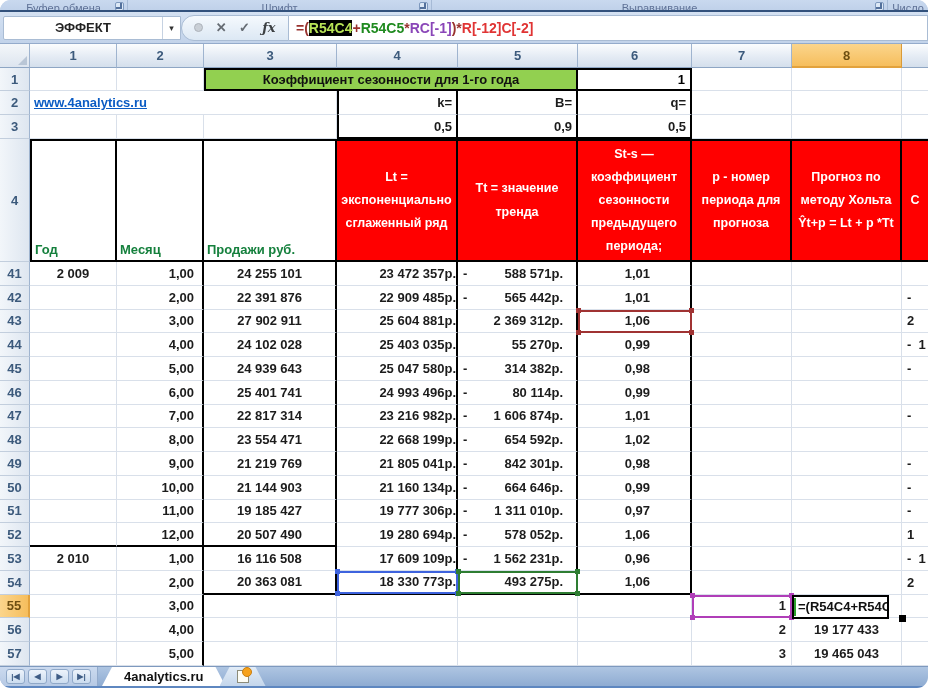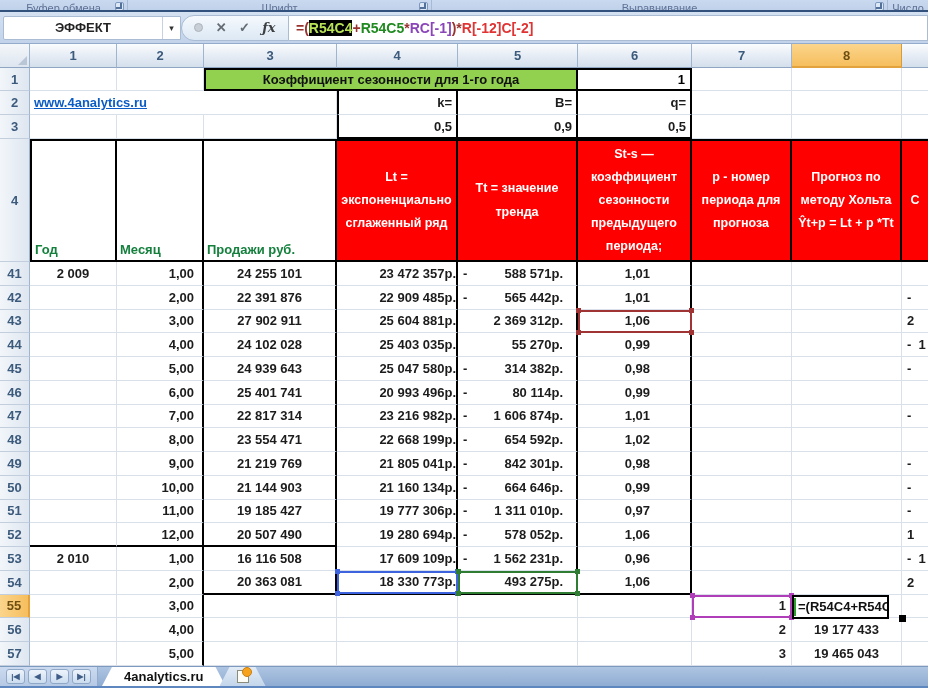--- a/index.html
+++ b/index.html
@@ -1,18 +1,18 @@
 <!DOCTYPE html>
 <html><head>
 <meta charset="utf-8">
 <style>
   * { margin:0; padding:0; box-sizing:border-box; }
   body { background:#fff; }
   .app { position:relative; width:928px; height:688px; overflow:hidden; background:#fff;
-         font-family:"Liberation Sans", sans-serif; }
+         font-family:"Liberation Sans", sans-serif;border-radius:11px; }
 
   
   .ribbon { position:absolute; left:0; top:0; width:928px; height:12px; display:flex;
             background:linear-gradient(#CBDAEF,#BDCFE8); border-bottom:2px solid #32517C; overflow:hidden; }
   .rgroup { position:relative; height:14px; overflow:hidden; border-right:1px solid #A6BAD6;
             border-radius:0 0 4px 4px; background:linear-gradient(#C9D9EF,#BCCEE7); }
   .rgroup .glabel { display:block; text-align:center; font-size:11px; line-height:14px;
                     color:#5E7196; margin-top:1px; }
   .expander { position:absolute; right:3px; top:2px; width:9px; height:9px;
               border:1px solid #7E99BE; border-radius:2px; background:#DCE8F6; }
@@ -320,21 +320,21 @@
           <div class="c w6 st rbk">0,98</div>
           <div class="c w7 pcol"></div>
           <div class="c w8 fcol"></div>
           <div class="c w9 r9" style="border-right: none;">-</div>
         </div>
         <div class="row">
           <div class="rowhdr" style="height: auto;">46</div>
           <div class="c w1 al-c"></div>
           <div class="c w2 month rbk">6,00</div>
           <div class="c w3 sales rbk">25 401 741</div>
-          <div class="c w4 lt rbk">20 993 496р.</div>
+          <div class="c w4 lt rbk">24 993 496р.</div>
           <div class="c w5 tt rbk">
             <span class="neg">-</span>
             <span>80 114р.</span>
           </div>
           <div class="c w6 st rbk">0,99</div>
           <div class="c w7 pcol"></div>
           <div class="c w8 fcol"></div>
           <div class="c w9 r9" style="border-right: none;"></div>
         </div>
         <div class="row">

